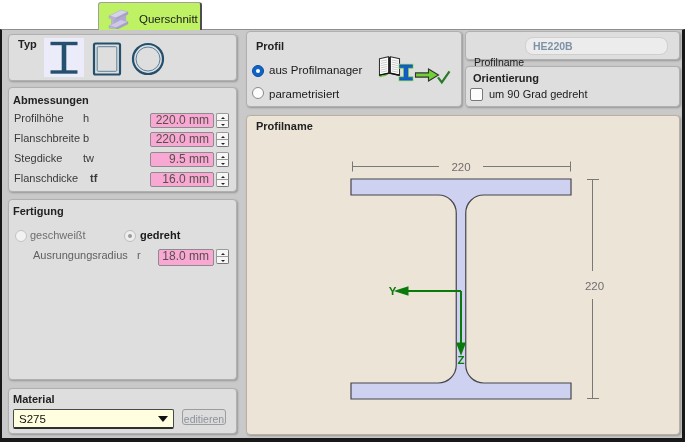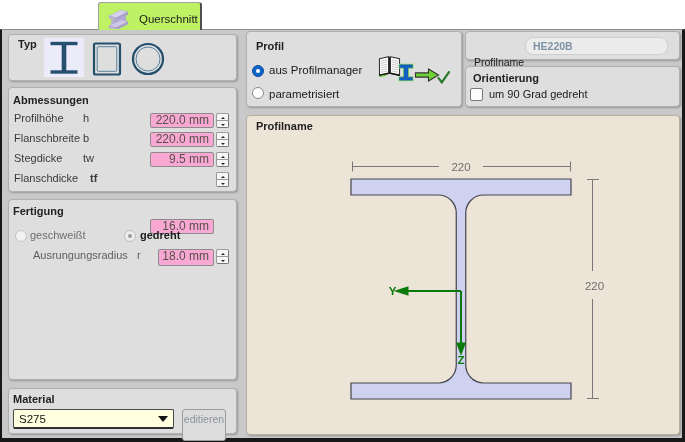--- a/index.html
+++ b/index.html
@@ -88,21 +88,21 @@
 <div class="spin" style="left:216px;top:152px;height:15px;">
     <span class="sb up">
       <i class="tri-u"></i>
     </span>
     <span class="sb dn">
       <i class="tri-d"></i>
     </span>
   </div>
 <div class="l" style="left:14px;top:172px;">Flanschdicke</div>
 <div class="l" style="left:90px;top:172px;font-weight:bold;">tf</div>
-<div class="inp" style="left:150px;top:172px;width:64px;height:15px;padding-right:4px;margin-top:47px;">16.0 mm</div>
+<div class="inp" style="left:150px;top:172px;width:64px;height:15px;padding-right:4px;">16.0 mm</div>
 <div class="spin" style="left:216px;top:172px;height:15px;">
     <span class="sb up">
       <i class="tri-u"></i>
     </span>
     <span class="sb dn">
       <i class="tri-d"></i>
     </span>
   </div>
 
 <div class="gb" style="left:8px;top:199px;width:229px;height:181px;"></div>
@@ -122,21 +122,21 @@
       <i class="tri-d"></i>
     </span>
   </div>
 
 <div class="gb" style="left:8px;top:388px;width:229px;height:46px;"></div>
 <div class="t" style="left:13px;top:393px;">Material</div>
 <div style="position:absolute;left:13px;top:409px;width:161px;height:20px;background:#ffffe0;border:1px solid #4a4a4a;border-bottom:2px solid #2f2f2f;border-radius:2px;box-sizing:border-box;z-index:3;">
   <span style="position:absolute;left:5px;top:3px;font-size:11.5px;color:#111;">S275</span>
   <span style="position:absolute;right:5px;top:6px;width:0;height:0;border-left:5px solid transparent;border-right:5px solid transparent;border-top:6px solid #111;"></span>
 </div>
-<div style="position:absolute;left:182px;top:409px;width:44px;height:32px;background:#dcdcdc;border:1px solid #9c9c9c;border-radius:3px;box-sizing:border-box;z-index:3;text-align:center;font-size:10.5px;color:#8d939b;line-height:18px;">editieren</div>
+<div style="position:absolute;left:182px;top:409px;width:44px;height:16px;background:#dcdcdc;border:1px solid #9c9c9c;border-radius:3px;box-sizing:border-box;z-index:3;text-align:center;font-size:10.5px;color:#8d939b;line-height:18px;">editieren</div>
 
 <div class="gb" style="left:246px;top:31px;width:216px;height:76px;"></div>
 <div class="t" style="left:256px;top:40px;">Profil</div>
 <span class="radio sel-blue" style="left:252px;top:65px;"></span>
 <div class="l" style="left:269px;top:64px;font-size:11.5px;color:#1a1a1a;">aus Profilmanager</div>
 <span class="radio" style="left:252px;top:87px;"></span>
 <div class="l" style="left:269px;top:88px;font-size:11.5px;color:#1a1a1a;">parametrisiert</div>
 <svg style="position:absolute;left:378px;top:55px;z-index:3" width="78" height="32" viewBox="0 0 78 32">
   <g>
     <polygon points="1.5,3.8 10.6,1.8 10.6,18.2 1.5,20.2" fill="#ffffff" stroke="#333" stroke-width="1.1"></polygon>

